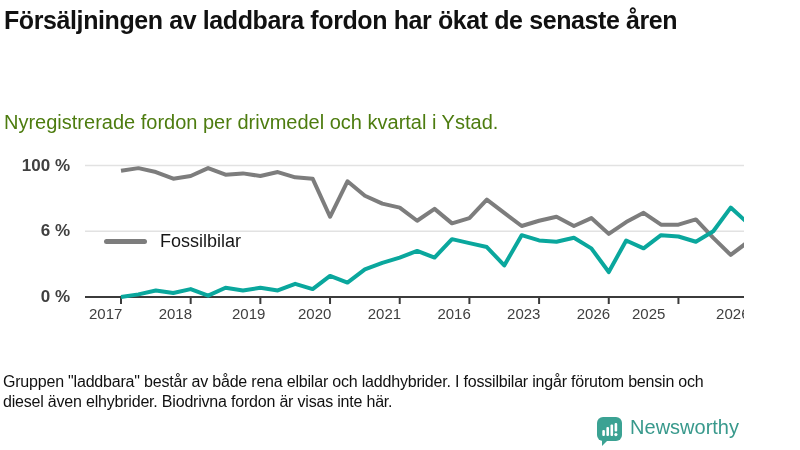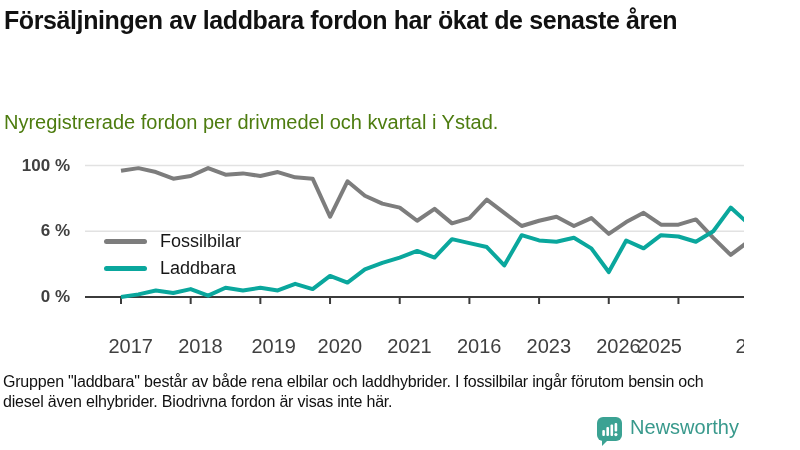--- a/index.html
+++ b/index.html
@@ -5,22 +5,22 @@
   html,body{margin:0;padding:0;background:#fff;}
   #page{position:relative;width:744px;height:450px;background:#ffffff;overflow:hidden;
         font-family:"Liberation Sans", sans-serif;}
   #title{position:absolute;left:4px;top:5px;width:756px;margin:0;
          font-size:25px;line-height:31px;font-weight:800;letter-spacing:-0.4px;color:#111;}
   #subtitle{position:absolute;left:4px;top:110px;width:740px;margin:0;
             font-size:20px;line-height:24px;font-weight:400;color:#4d7c0f;}
   #chart-svg{position:absolute;left:0;top:0;width:800px;height:450px;}
   #ylabels span{position:absolute;width:68px;right:auto;text-align:right;
                 font-size:17px;color:#404040;line-height:20px;font-weight:bold;}
-  #xlabels span{position:absolute;width:64px;text-align:right;top:304px;
-                font-size:20px;color:#404040;line-height:20px;margin-top:32px;}
+  #xlabels span{position:absolute;width:64px;text-align:left;top:304px;
+                font-size:15px;color:#404040;line-height:20px;}
   #legend{position:absolute;left:104px;top:228px;}
   .legend-row{display:flex;align-items:center;height:27px;gap:13px;}
   .legend-swatch{width:43px;height:5px;border-radius:2.5px;background:#999;flex:0 0 auto;}
   .legend-label{font-size:18px;color:#161616;}
   #footer-note{position:absolute;left:3px;top:372px;width:742px;margin:0;
                font-size:16px;line-height:20px;letter-spacing:-0.2px;color:#111;}
   #brand{position:absolute;right:5px;bottom:4px;display:flex;align-items:flex-start;gap:7px;}
   #brand-name{font-size:20px;font-weight:500;}
 </style>
 </head>
@@ -56,32 +56,28 @@
     </div>
   <div id="xlabels">
       <span style="left: 89px;">2017</span>
       <span style="left: 158.68px;">2018</span>
       <span style="left: 232px;">2019</span>
       <span style="left: 298.04px;">2020</span>
       <span style="left: 367.72px;">2021</span>
       <span style="left: 437.4px;">2016</span>
       <span style="left: 507.08px;">2023</span>
       <span style="left: 576.76px;">2026</span>
-      <span style="left: 618px;">2025</span>
+      <span style="left: 632px;">2025</span>
       <span style="left: 716.12px;">2026</span>
     </div>
 
   <div id="legend">
     <div class="legend-row">
       <span class="legend-swatch" style="background: rgb(125, 125, 125);"></span>
       <span class="legend-label">Fossilbilar</span>
-    </div>
-    <div class="legend-row">
-      <span class="legend-swatch" style="background: rgb(10, 167, 157);"></span>
-      <span class="legend-label">Laddbara</span>
     </div>
   </div>
 
   <p id="footer-note">Gruppen "laddbara" består av både rena elbilar och laddhybrider. I fossilbilar ingår förutom bensin och diesel även elhybrider. Biodrivna fordon är visas inte här.</p>
 
   <div id="brand">
     <svg width="27" height="30" viewBox="0 0 27 30">
       <rect x="1" y="1" width="25" height="24" rx="6" class="brand-fill" fill="#3ba293"></rect>
       <polygon points="6,23 13,23 6,30" class="brand-fill" fill="#3ba293"></polygon>
       <rect x="6.3" y="14" width="2.6" height="6" fill="#fff" rx="1"></rect>

